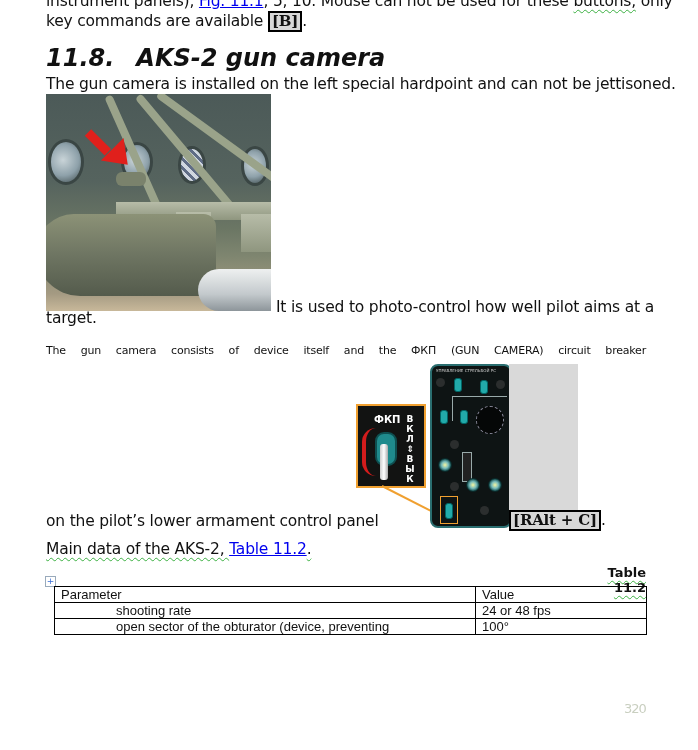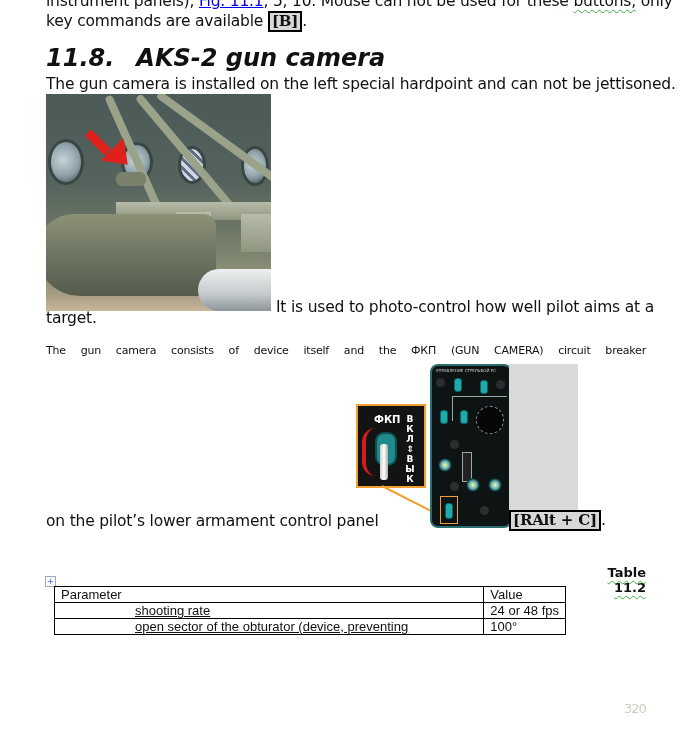--- a/index.html
+++ b/index.html
@@ -62,26 +62,26 @@
     .panel .hole { position: absolute; width: 9px; height: 9px; border-radius: 50%; background: #2b2e2e; }
     .panel .dial { position: absolute; left: 44px; top: 40px; width: 26px; height: 26px; border-radius: 50%; background: #050707; border: 1px dashed #889; }
     .panel .box { position: absolute; left: 20px; top: 30px; width: 54px; height: 24px; border: 1px solid #9aa; border-right: none; border-bottom: none; }
     .panel .hl { position: absolute; left: 8px; top: 130px; width: 16px; height: 26px; border: 1.5px solid #f0a030; }
     .gray-box { position: absolute; left: 495px; top: 364px; width: 69px; height: 150px; background: #d9d9d9; }
 
     
     .table-title { position: absolute; left: 560px; top: 565px; width: 72px; text-align: right; font-size: 13px; font-weight: bold; }
     .anchor { position: absolute; left: 31px; top: 576px; width: 9px; height: 9px; border: 1px solid #9ab; color: #3a6fd8; font-size: 9px; line-height: 9px; text-align: center; }
     table.data {
-      position: absolute; left: 40px; top: 586px; width: 512px; border-collapse: collapse;
+      position: absolute; left: 40px; top: 586px; width: 593px; border-collapse: collapse;
       font-family: "Liberation Sans", sans-serif; font-size: 13px;
     }
     table.data td { border: 1px solid #000; padding: 0 6px; height: 15px; line-height: 15px; white-space: nowrap; overflow: hidden; }
     table.data td.c0 { width: 353px; }
-    table.data td.ind { padding-left: 80px; text-decoration: underline; }
+    table.data td.ind { padding-left: 61px; }
     .pagenum { position: absolute; left: 610px; top: 701px; font-size: 13px; color: #c9cfc0; letter-spacing: -1px; }
   </style>
 </head>
 <body>
 
 <div class="page">
 
   <div class="line" style="top:-8px;">
     <span>instrument panels), </span><span class="link">Fig. 11.1</span><span>, 5, 10. Mouse can not be used for these </span><span class="squig">buttons,</span><span> only</span>
   </div>
@@ -147,20 +147,23 @@
       <div class="tog" style="left:4px; top:6px; height:14px;"></div>
     </div>
   </div>
   <div class="gray-box"></div>
 
   <div class="line" style="top:512px;">on the pilot’s lower armament control panel</div>
   <div class="line" style="top:510px; left:495px;">
     <span class="key">[RAlt + C]</span><span>.</span>
   </div>
 
+  <div class="line" style="top:540px;">
+    <span class="squig">Main data of the AKS-2, </span><span class="link">Table 11.2</span><span class="squig">.</span>
+  </div>
 
   <div class="table-title squig">Table 11.2</div>
   <div class="anchor">+</div>
   <table class="data">
     <tbody>
         <tr>
       <td class="c0">Parameter</td>
       <td>Value</td>
     </tr>
     <tr>

